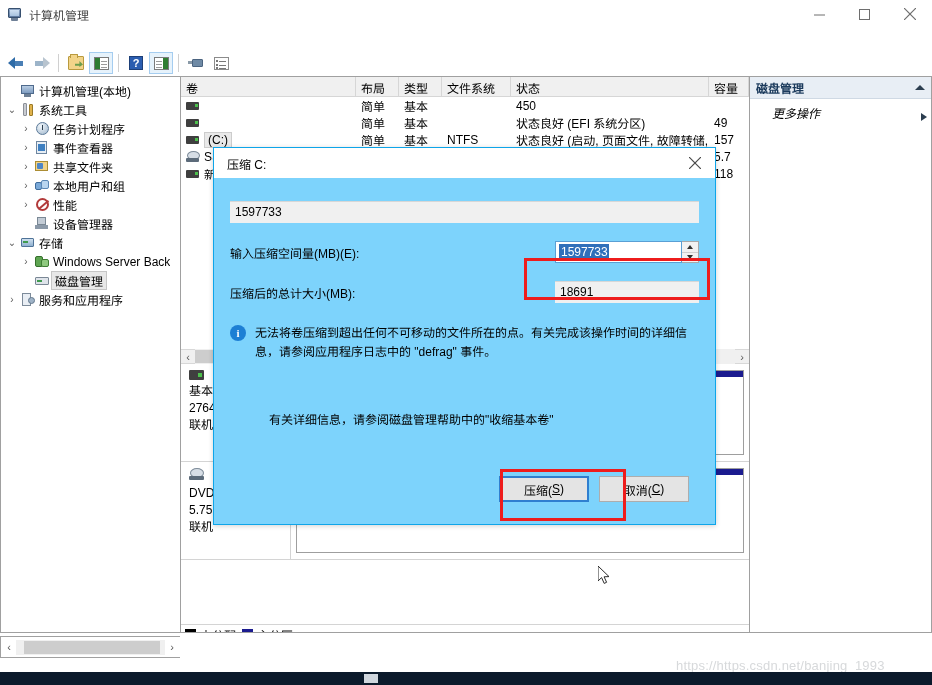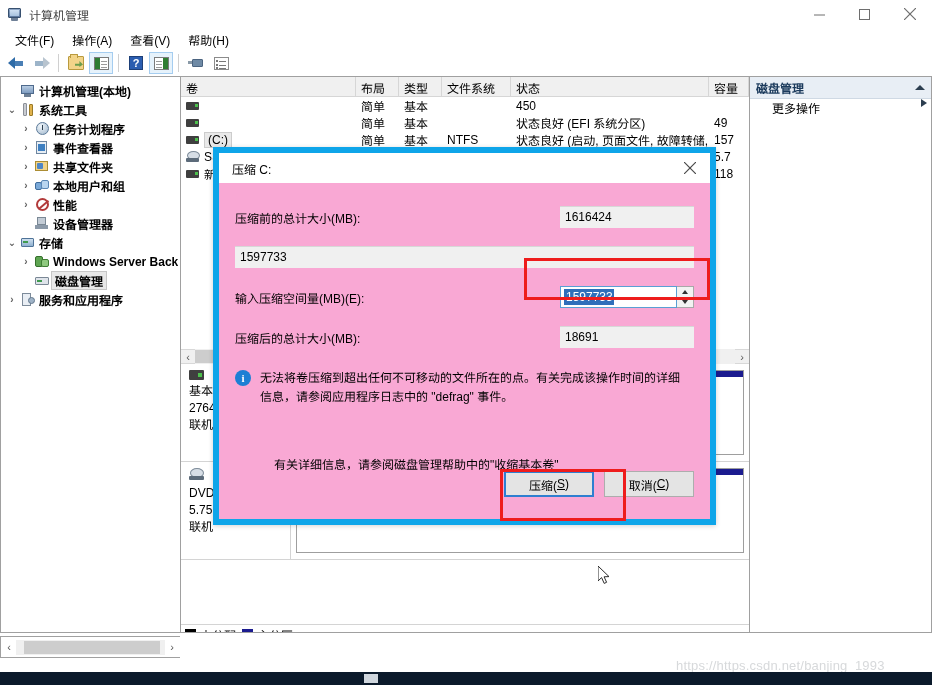--- a/index.html
+++ b/index.html
@@ -139,21 +139,21 @@
     position: absolute; left: 0; top: 76px; width: 932px; height: 585px;
   }
   .pane-left {
     position: absolute; left: 0; top: 0; width: 180px; height: 557px;
     background: #ffffff; border: 1px solid #a0a0a0; border-right: none;
     overflow: hidden;
   }
   .tree { padding: 4px 0 0 2px; }
   .tnode {
     display: flex; align-items: center; height: 19px; white-space: nowrap;
-    font-size: 12px; color: #000; padding-left: 2px; font-weight: bold;
+    font-size: 12px; color: #000; padding-left: 2px;
   }
   .tnode .chev {
     width: 14px; flex: none; text-align: center; color: #606060; font-size: 10px;
   }
   .tnode .chev.empty { color: transparent; }
   .tnode .tico { width: 18px; flex: none; display: flex; justify-content: center; align-items: center; }
   .tnode .tlabel { padding-left: 2px; overflow: hidden; }
   .tnode.selected .tlabel { background: #e8e8e8; border: 1px solid #c6c6c6; padding: 0 3px; }
   .d-ind-1 { padding-left: 2px; }
   .d-ind-2 { padding-left: 16px; }
@@ -254,43 +254,43 @@
     height: 20px; background: #f0f0f0; border-bottom: 1px solid #d6d6d6;
     font-size: 12px; font-weight: bold; padding: 2px 0 0 6px;
   }
   .act-group {
     height: 22px; background: #e8eef5; border-bottom: 1px solid #cfd9e4;
     display: flex; align-items: center; padding: 0 6px;
     font-size: 12px; font-weight: bold; color: #1b3a5c;
   }
   .act-group .gsp { flex: 1; }
   .act-item {
-    height: 22px; display: flex; align-items: flex-start;
-    padding-left: 22px; font-size: 12px;
+    height: 22px; display: flex; align-items: flex-end;
+    padding-left: 22px; font-size: 12px; font-style: italic;
   }
   .act-item .asp { flex: 1; }
   .tri-up { width: 0; height: 0; border-left: 5px solid transparent; border-right: 5px solid transparent; border-bottom: 5px solid #2c3e50; }
   .tri-right { width: 0; height: 0; border-top: 4.5px solid transparent; border-bottom: 4.5px solid transparent; border-left: 6px solid #2c3e50; margin-right: 4px; }
 
   
   .bottom-strip {
     position: absolute; left: 0; top: 633px; width: 932px; height: 28px;
     background: #ffffff; display: flex; align-items: center;
   }
   .bs-left { width: 180px; height: 22px; border: 1px solid #a0a0a0; border-right: none;
     display: flex; align-items: center; background: #fff; }
   .bs-hscroll { flex: 1; display: flex; align-items: center; height: 15px; margin: 0 1px; }
   .bs-hscroll .ar { width: 14px; text-align: center; color: #5a5a5a; font-size: 11px; }
   .bs-hscroll .track { flex: 1; height: 15px; background: #f0f0f0; position: relative; }
   .bs-hscroll .thumb { position: absolute; left: 8px; top: 1px; width: 136px; height: 13px; background: #cdcdcd; }
 
   
   .dlg {
     position: absolute; left: 213px; top: 147px; width: 503px; height: 378px;
-    background: #f9a8d4; border: 6px solid #0ea5e9;
+    background: #7dd3fc; border: 1px solid #0ea5e9;
     box-shadow: 0 1px 5px rgba(0,0,0,0.18);
   }
   .dlg-title {
     height: 30px; display: flex; align-items: center; background: #ffffff;
     padding-left: 13px; font-size: 12px; color: #000;
   }
   .dlg-title .dt-sp { flex: 1; }
   .dlg-close {
     width: 40px; height: 30px; display: flex; align-items: center; justify-content: center;
     color: #4a4a4a;
@@ -388,26 +388,20 @@
         </svg>
     </div>
     <div class="winbtn">
       <svg width="12" height="12" viewBox="0 0 12 12">
           <line x1="0" y1="0" x2="12" y2="12" stroke="#6e6e6e" stroke-width="1.2"></line>
           <line x1="12" y1="0" x2="0" y2="12" stroke="#6e6e6e" stroke-width="1.2"></line>
         </svg>
     </div>
   </div>
 
-  <div class="menubar">
-    <div class="mi">文件(F)</div>
-    <div class="mi">操作(A)</div>
-    <div class="mi">查看(V)</div>
-    <div class="mi">帮助(H)</div>
-  </div>
 
   <div class="toolbar">
     <div class="tbtn">
       <span class="arrow-ico arrow-back on">
           <i class="sh"></i>
           <i class="hd"></i>
         </span>
     </div>
     <div class="tbtn">
       <span class="arrow-ico arrow-fwd">
@@ -742,24 +736,20 @@
       <span class="dt-sp"></span>
       <span class="dlg-close">
         <svg width="12" height="12" viewBox="0 0 12 12">
             <line x1="0" y1="0" x2="12" y2="12" stroke="#4a4a4a" stroke-width="1.2"></line>
             <line x1="12" y1="0" x2="0" y2="12" stroke="#4a4a4a" stroke-width="1.2"></line>
           </svg>
       </span>
     </div>
 
     <div class="dlg-body">
-      <div class="frow">
-        <div class="flabel">压缩前的总计大小(MB):</div>
-        <div class="fval">1616424</div>
-      </div>
 
       <div class="frow">
         <div class="fval">1597733</div>
       </div>
 
       <div class="frow">
         <div class="flabel">输入压缩空间量(MB)(E):</div>
         <div class="spin-wrap">
           <div class="spin-input">
             <span class="sel">1597733</span>

